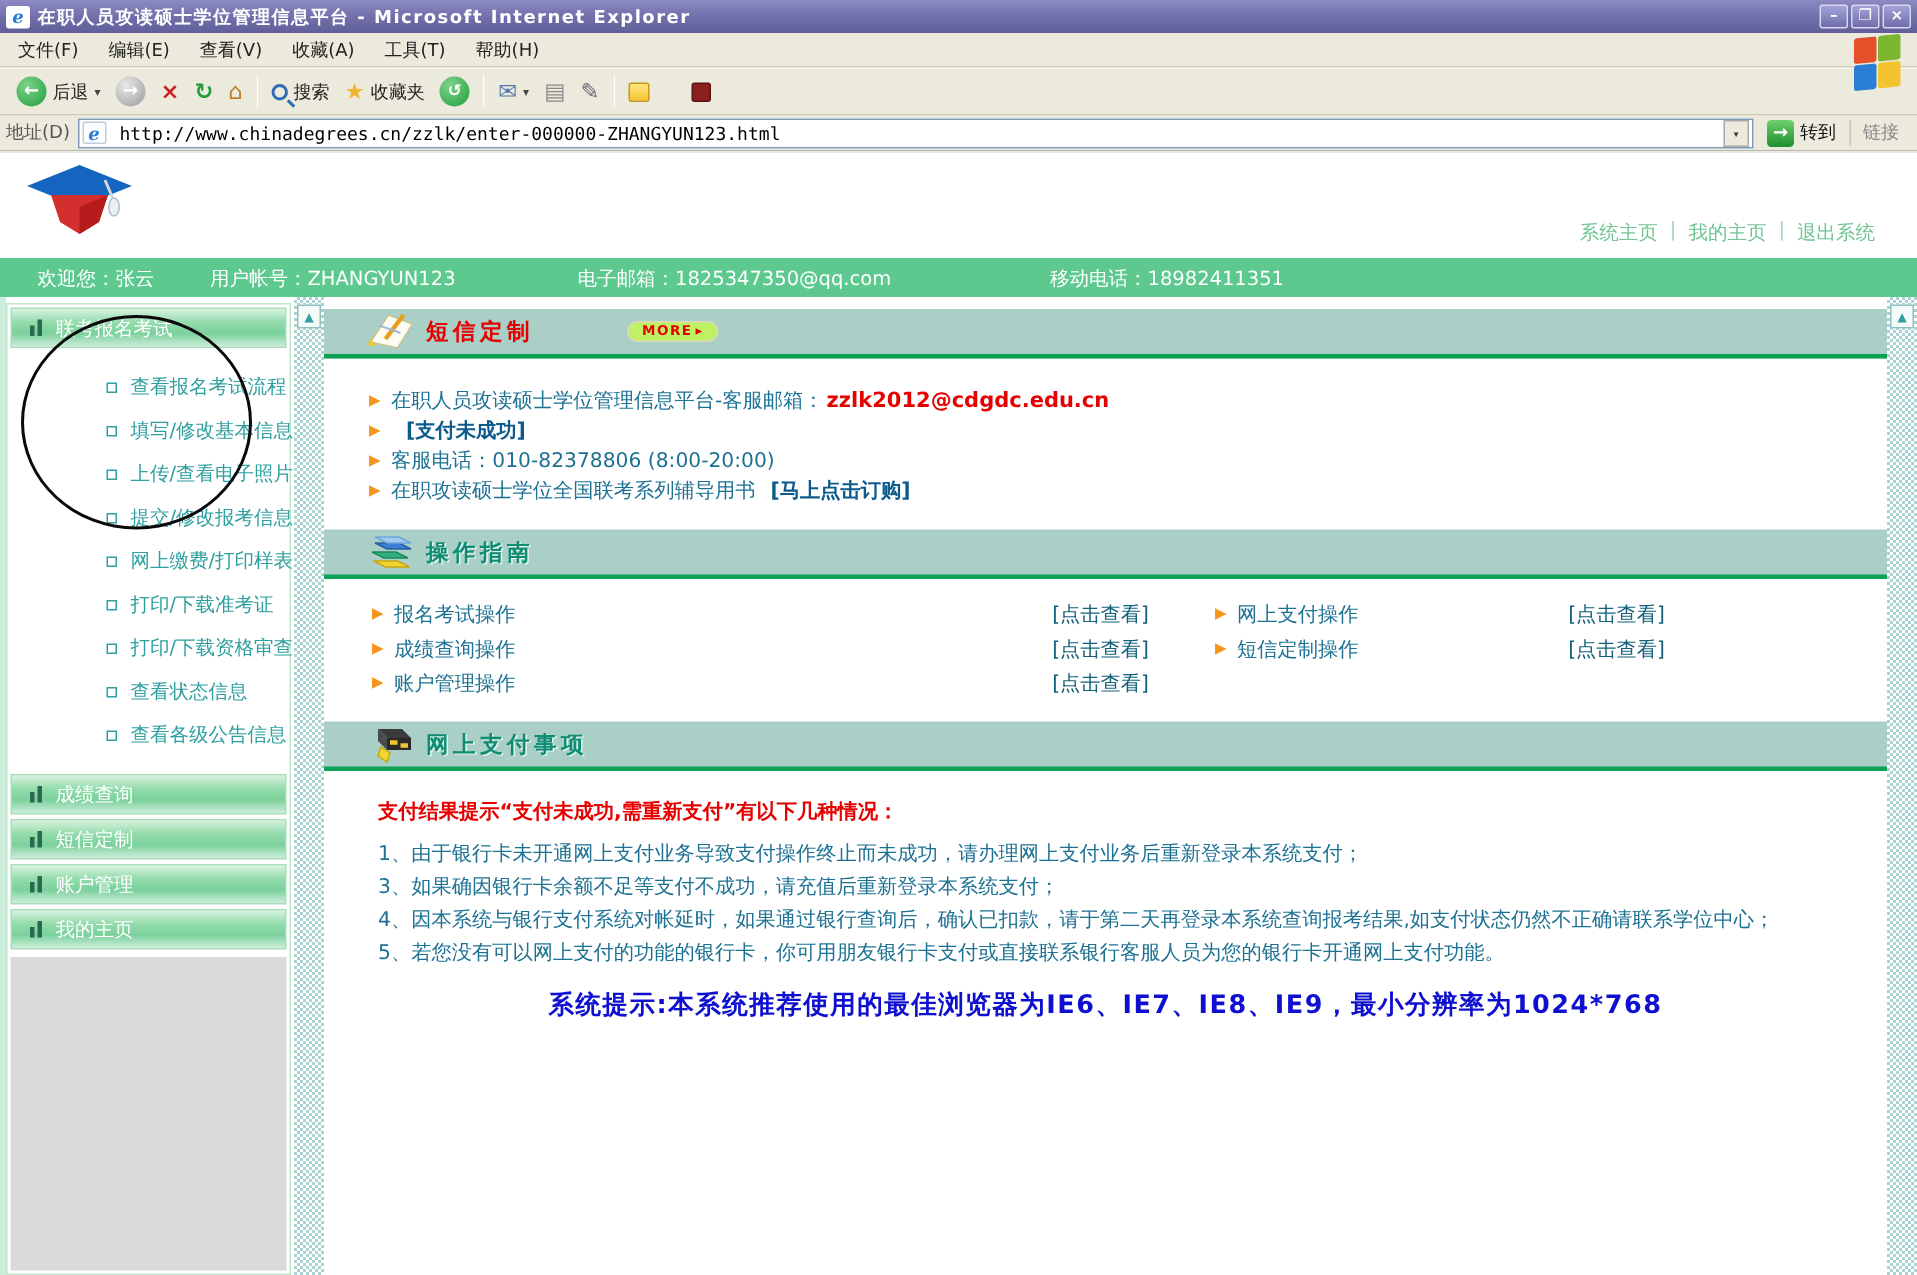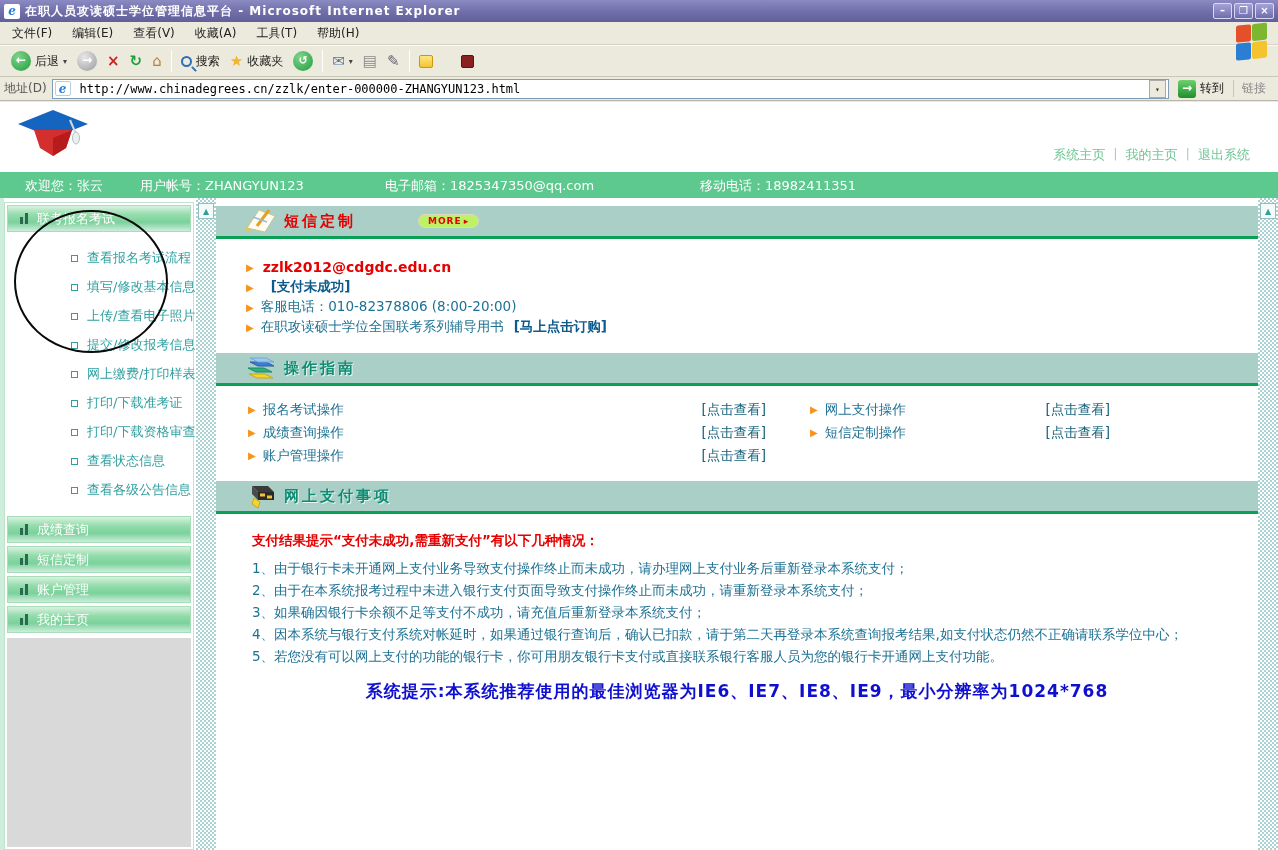--- a/index.html
+++ b/index.html
@@ -318,20 +318,21 @@
         </span>
         <span class="sec-title red">短信定制</span>
         <span class="more-pill">
           <span>MORE</span>
           <span>▸</span>
         </span>
       </div>
       <div class="notices">
         <div class="notice-row">
           <span class="b-arrow">▶</span>
+          <span>在职人员攻读硕士学位管理信息平台-客服邮箱：</span>
           <span class="em-red">zzlk2012@cdgdc.edu.cn</span>
         </div>
         <div class="notice-row">
           <span class="b-arrow">▶</span>
           <span class="em-link">[支付未成功]</span>
         </div>
         <div class="notice-row">
           <span class="b-arrow">▶</span>
           <span>客服电话：010-82378806 (8:00-20:00)</span>
         </div>
@@ -394,21 +395,20 @@
             <rect x="16" y="11.5" width="5" height="3" fill="#f4c430"></rect>
             <rect x="23" y="13.5" width="5" height="3" fill="#f4c430"></rect>
             <polygon points="10,16 16,20 14,26 8,22" fill="#f4d430" stroke="#c7a810"></polygon>
           </svg>
         </span>
         <span class="sec-title teal">网上支付事项</span>
       </div>
       <div class="pay-warning">支付结果提示“支付未成功,需重新支付”有以下几种情况：</div>
       <div class="pay-items">
         <div class="pay-item">1、由于银行卡未开通网上支付业务导致支付操作终止而未成功，请办理网上支付业务后重新登录本系统支付；</div>
-        <div class="pay-item">2、由于在本系统报考过程中未进入银行支付页面导致支付操作终止而未成功，请重新登录本系统支付；</div>
         <div class="pay-item">3、如果确因银行卡余额不足等支付不成功，请充值后重新登录本系统支付；</div>
         <div class="pay-item">4、因本系统与银行支付系统对帐延时，如果通过银行查询后，确认已扣款，请于第二天再登录本系统查询报考结果,如支付状态仍然不正确请联系学位中心；</div>
         <div class="pay-item">5、若您没有可以网上支付的功能的银行卡，你可用朋友银行卡支付或直接联系银行客服人员为您的银行卡开通网上支付功能。</div>
       </div>
       <div class="sys-tip">系统提示:本系统推荐使用的最佳浏览器为IE6、IE7、IE8、IE9，最小分辨率为1024*768</div>
 
     </div>
   </div>
 
 </div>

